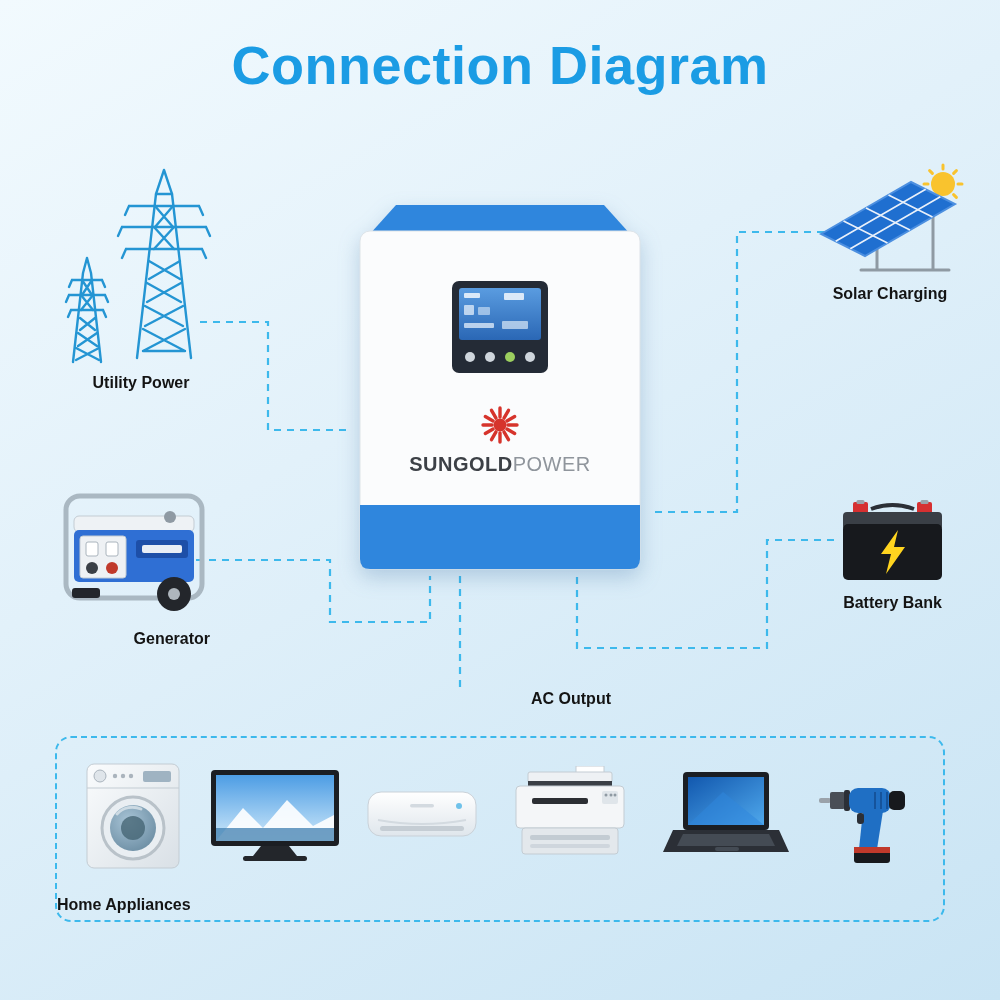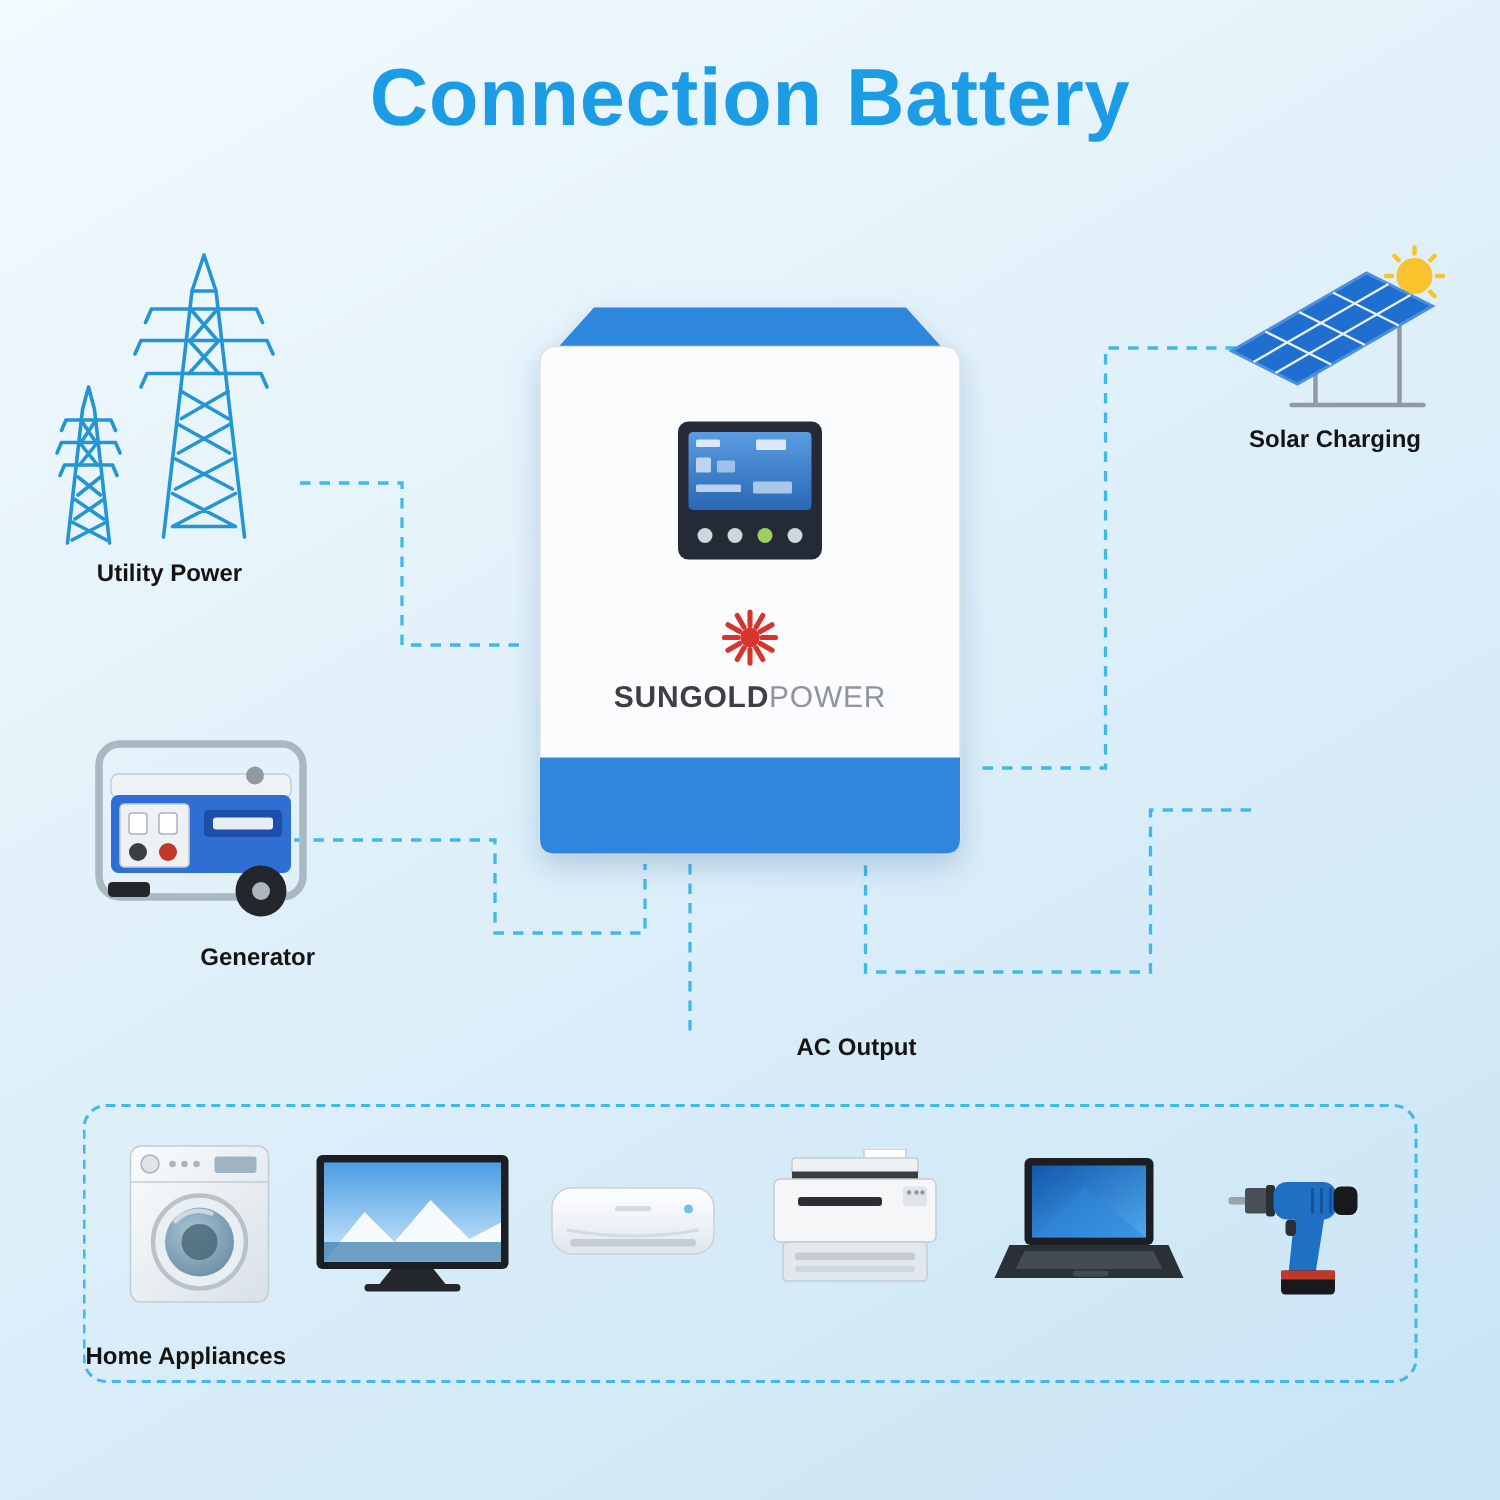--- a/index.html
+++ b/index.html
@@ -30,33 +30,33 @@
   }
   .appliance-box .node-label {
     position:absolute; bottom:6px; left:0; width:100%; text-align:left;
   }
 </style>
 </head>
 <body>
 
 <div class="canvas">
 
-  <div class="title">Connection Battery</div>
+  <div class="title">Connection Diagram</div>
 
   <svg class="lines" width="1000" height="1000" viewBox="0 0 1000 1000">
     <g fill="none" stroke="#3db9ec" stroke-width="2.2" stroke-dasharray="7 6">
       <polyline points="200,322 268,322 268,430 352,430"></polyline>
       <polyline points="196,560 330,560 330,622 430,622 430,576"></polyline>
       <polyline points="824,232 737,232 737,512 649,512"></polyline>
       <polyline points="834,540 767,540 767,648 577,648 577,576"></polyline>
       <polyline points="460,576 460,692"></polyline>
     </g>
   </svg>
 
-  <div class="node" style="left:28px; top:166px; width:170px;">
+  <div class="node" style="left:56px; top:166px; width:170px;">
     <svg width="165" height="200" viewBox="0 0 165 200">
       <g fill="none" stroke="#2495d3" stroke-width="2.4" stroke-linecap="round" stroke-linejoin="round">
         <path d="M105 4 L97 28 L78 192 M105 4 L113 28 L132 192"></path>
         <path d="M97 28 H113"></path>
         <path d="M70 40 H140 M70 40 l-4 9 M140 40 l4 9"></path>
         <path d="M63 61 H147 M63 61 l-4 9 M147 61 l4 9"></path>
         <path d="M67 83 H143 M67 83 l-4 9 M143 83 l4 9"></path>
         <path d="M96 40 L114 61 M114 40 L96 61 M95 61 L115 83 M115 61 L95 83"></path>
         <path d="M90 95 L121 113 M121 95 L90 113 M88 117 L122 136 M122 117 L88 136 M86 140 L124 160 M124 140 L86 160 M84 163 L126 185 M126 163 L84 185 M84 185 H126"></path>
         <path d="M28 92 L24 107 L14 196 M28 92 L32 107 L42 196"></path>
@@ -140,20 +140,33 @@
       </g>
       <polygon points="6,72 96,20 140,42 50,94" fill="#1f6fd0" stroke="#4c8fe0" stroke-width="2"></polygon>
       <g stroke="#ffffff" stroke-width="1.6" opacity="0.9">
         <path d="M20.7 79.3 L110.7 27.3 M35.3 86.7 L125.3 34.7" fill="none"></path>
         <path d="M28.5 59 L72.5 81 M51 46 L95 68 M73.5 33 L117.5 55" fill="none"></path>
       </g>
     </svg>
     <div class="node-label">Solar Charging</div>
   </div>
 
+  <div class="node" style="left:825px; top:500px; width:135px;">
+    <svg width="115" height="86" viewBox="0 0 115 86">
+      <rect x="18" y="2" width="15" height="13" rx="2" fill="#d63031"></rect>
+      <rect x="82" y="2" width="15" height="13" rx="2" fill="#d63031"></rect>
+      <rect x="21.5" y="0" width="8" height="4" rx="1.5" fill="#9aa2aa"></rect>
+      <rect x="85.5" y="0" width="8" height="4" rx="1.5" fill="#9aa2aa"></rect>
+      <path d="M36 9 Q57.5 1 79 9" fill="none" stroke="#2b2f36" stroke-width="4"></path>
+      <rect x="8" y="12" width="99" height="18" rx="4" fill="#3a3f46"></rect>
+      <rect x="8" y="24" width="99" height="56" rx="5" fill="#17191d"></rect>
+      <polygon points="63,30 46,54 56,54 51,74 70,47 59,47" fill="#ffd41f"></polygon>
+    </svg>
+    <div class="node-label">Battery Bank</div>
+  </div>
 
   <div class="ac-label node-label">AC Output</div>
 
   <div class="appliance-box">
     <div class="appliance-row">
 
       <svg width="100" height="112" viewBox="0 0 100 112">
         <defs>
           <linearGradient id="wm-body" x1="0" y1="0" x2="1" y2="1">
             <stop offset="0" stop-color="#fafcfd"></stop>

